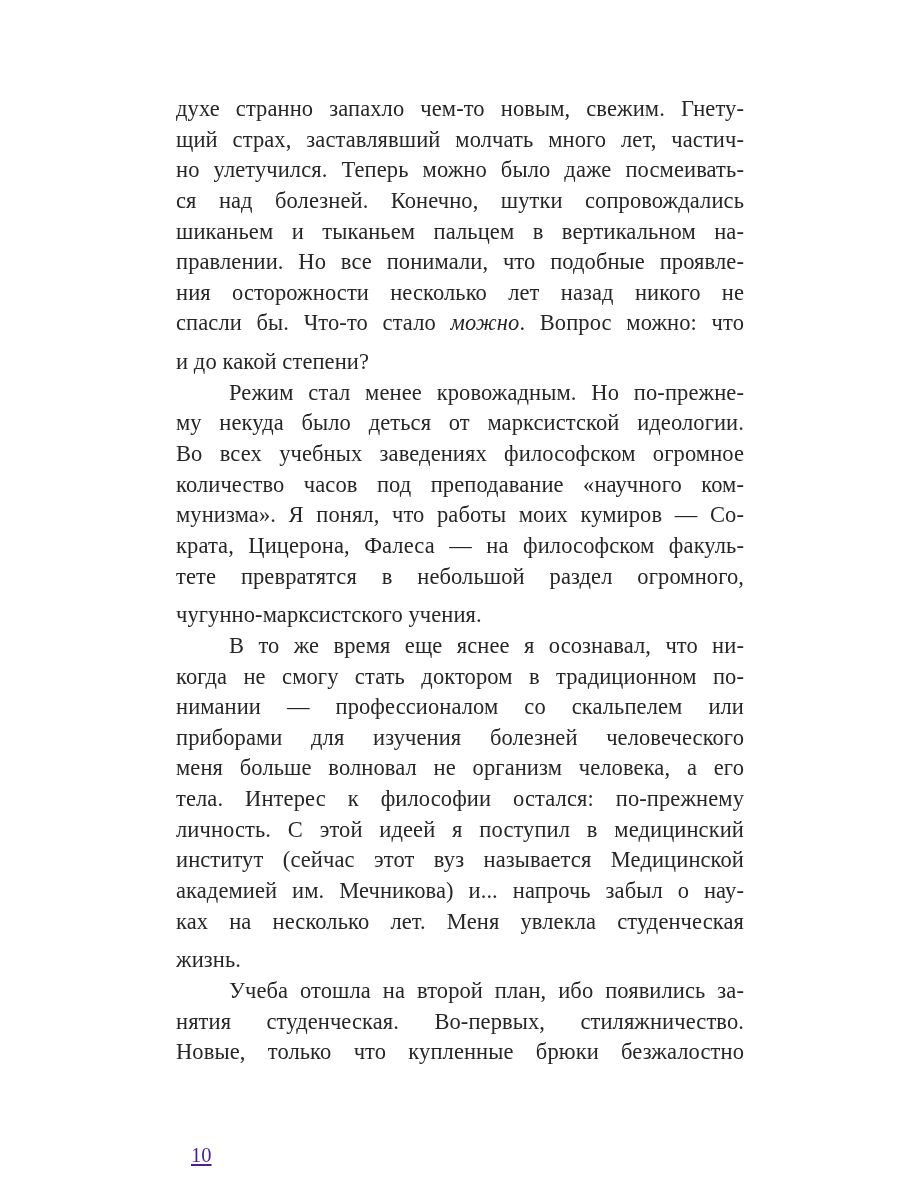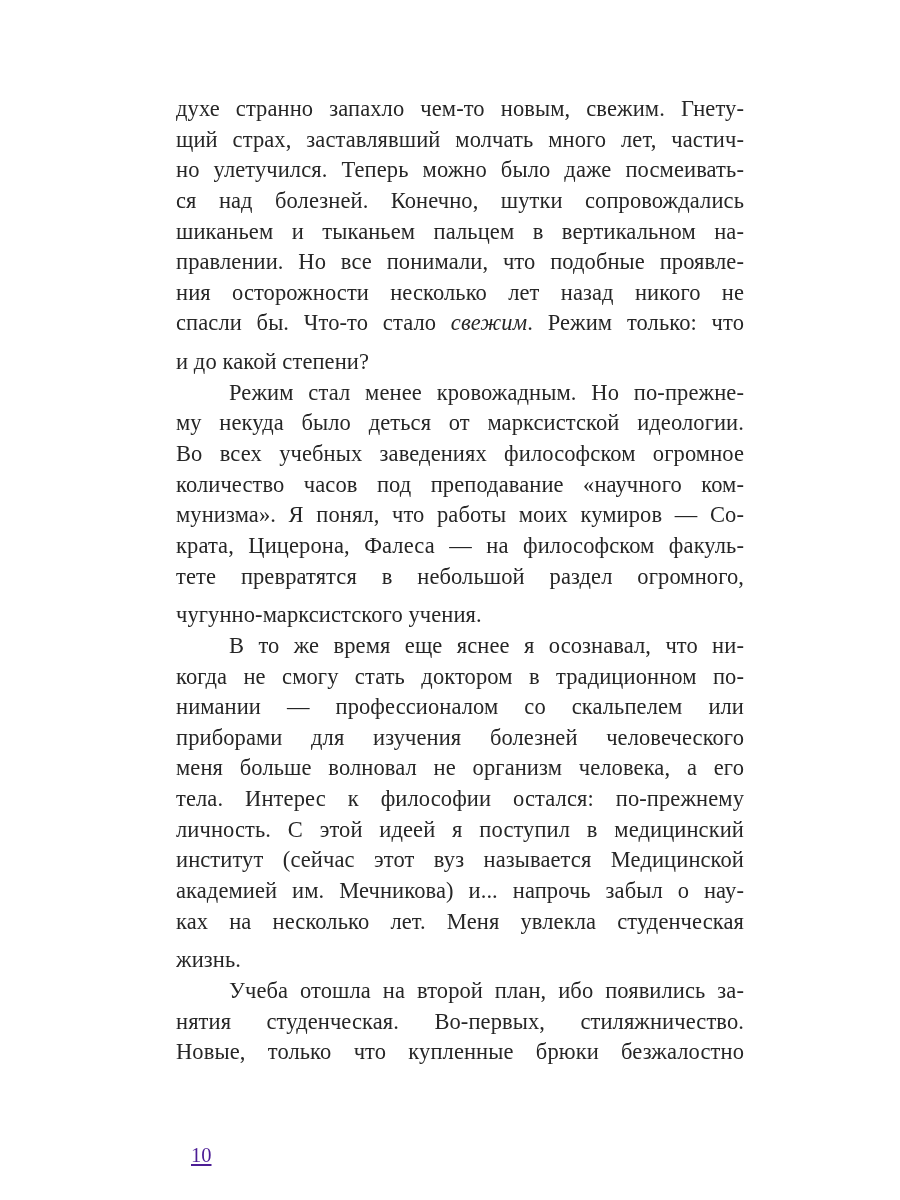--- a/index.html
+++ b/index.html
@@ -59,21 +59,21 @@
 
 <div class="page">
   <div class="textblock">
     <div class="line">духе странно запахло чем-то новым, свежим. Гнету-</div>
     <div class="line">щий страх, заставлявший молчать много лет, частич-</div>
     <div class="line">но улетучился. Теперь можно было даже посмеивать-</div>
     <div class="line">ся над болезней. Конечно, шутки сопровождались</div>
     <div class="line">шиканьем и тыканьем пальцем в вертикальном на-</div>
     <div class="line">правлении. Но все понимали, что подобные проявле-</div>
     <div class="line">ния осторожности несколько лет назад никого не</div>
-    <div class="line"><span>спасли бы. Что-то стало </span><em>свежим</em><span>. Режим только: что</span></div>
+    <div class="line"><span>спасли бы. Что-то стало </span><em>можно</em><span>. Вопрос можно: что</span></div>
     <div class="line last">и до какой степени?</div>
     <div class="line indent">Режим стал менее кровожадным. Но по-прежне-</div>
     <div class="line">му некуда было деться от марксистской идеологии.</div>
     <div class="line">Во всех учебных заведениях философском огромное</div>
     <div class="line">количество часов под преподавание «научного ком-</div>
     <div class="line">мунизма». Я понял, что работы моих кумиров — Со-</div>
     <div class="line">крата, Цицерона, Фалеса — на философском факуль-</div>
     <div class="line">тете превратятся в небольшой раздел огромного,</div>
     <div class="line last">чугунно-марксистского учения.</div>
     <div class="line indent">В то же время еще яснее я осознавал, что ни-</div>

